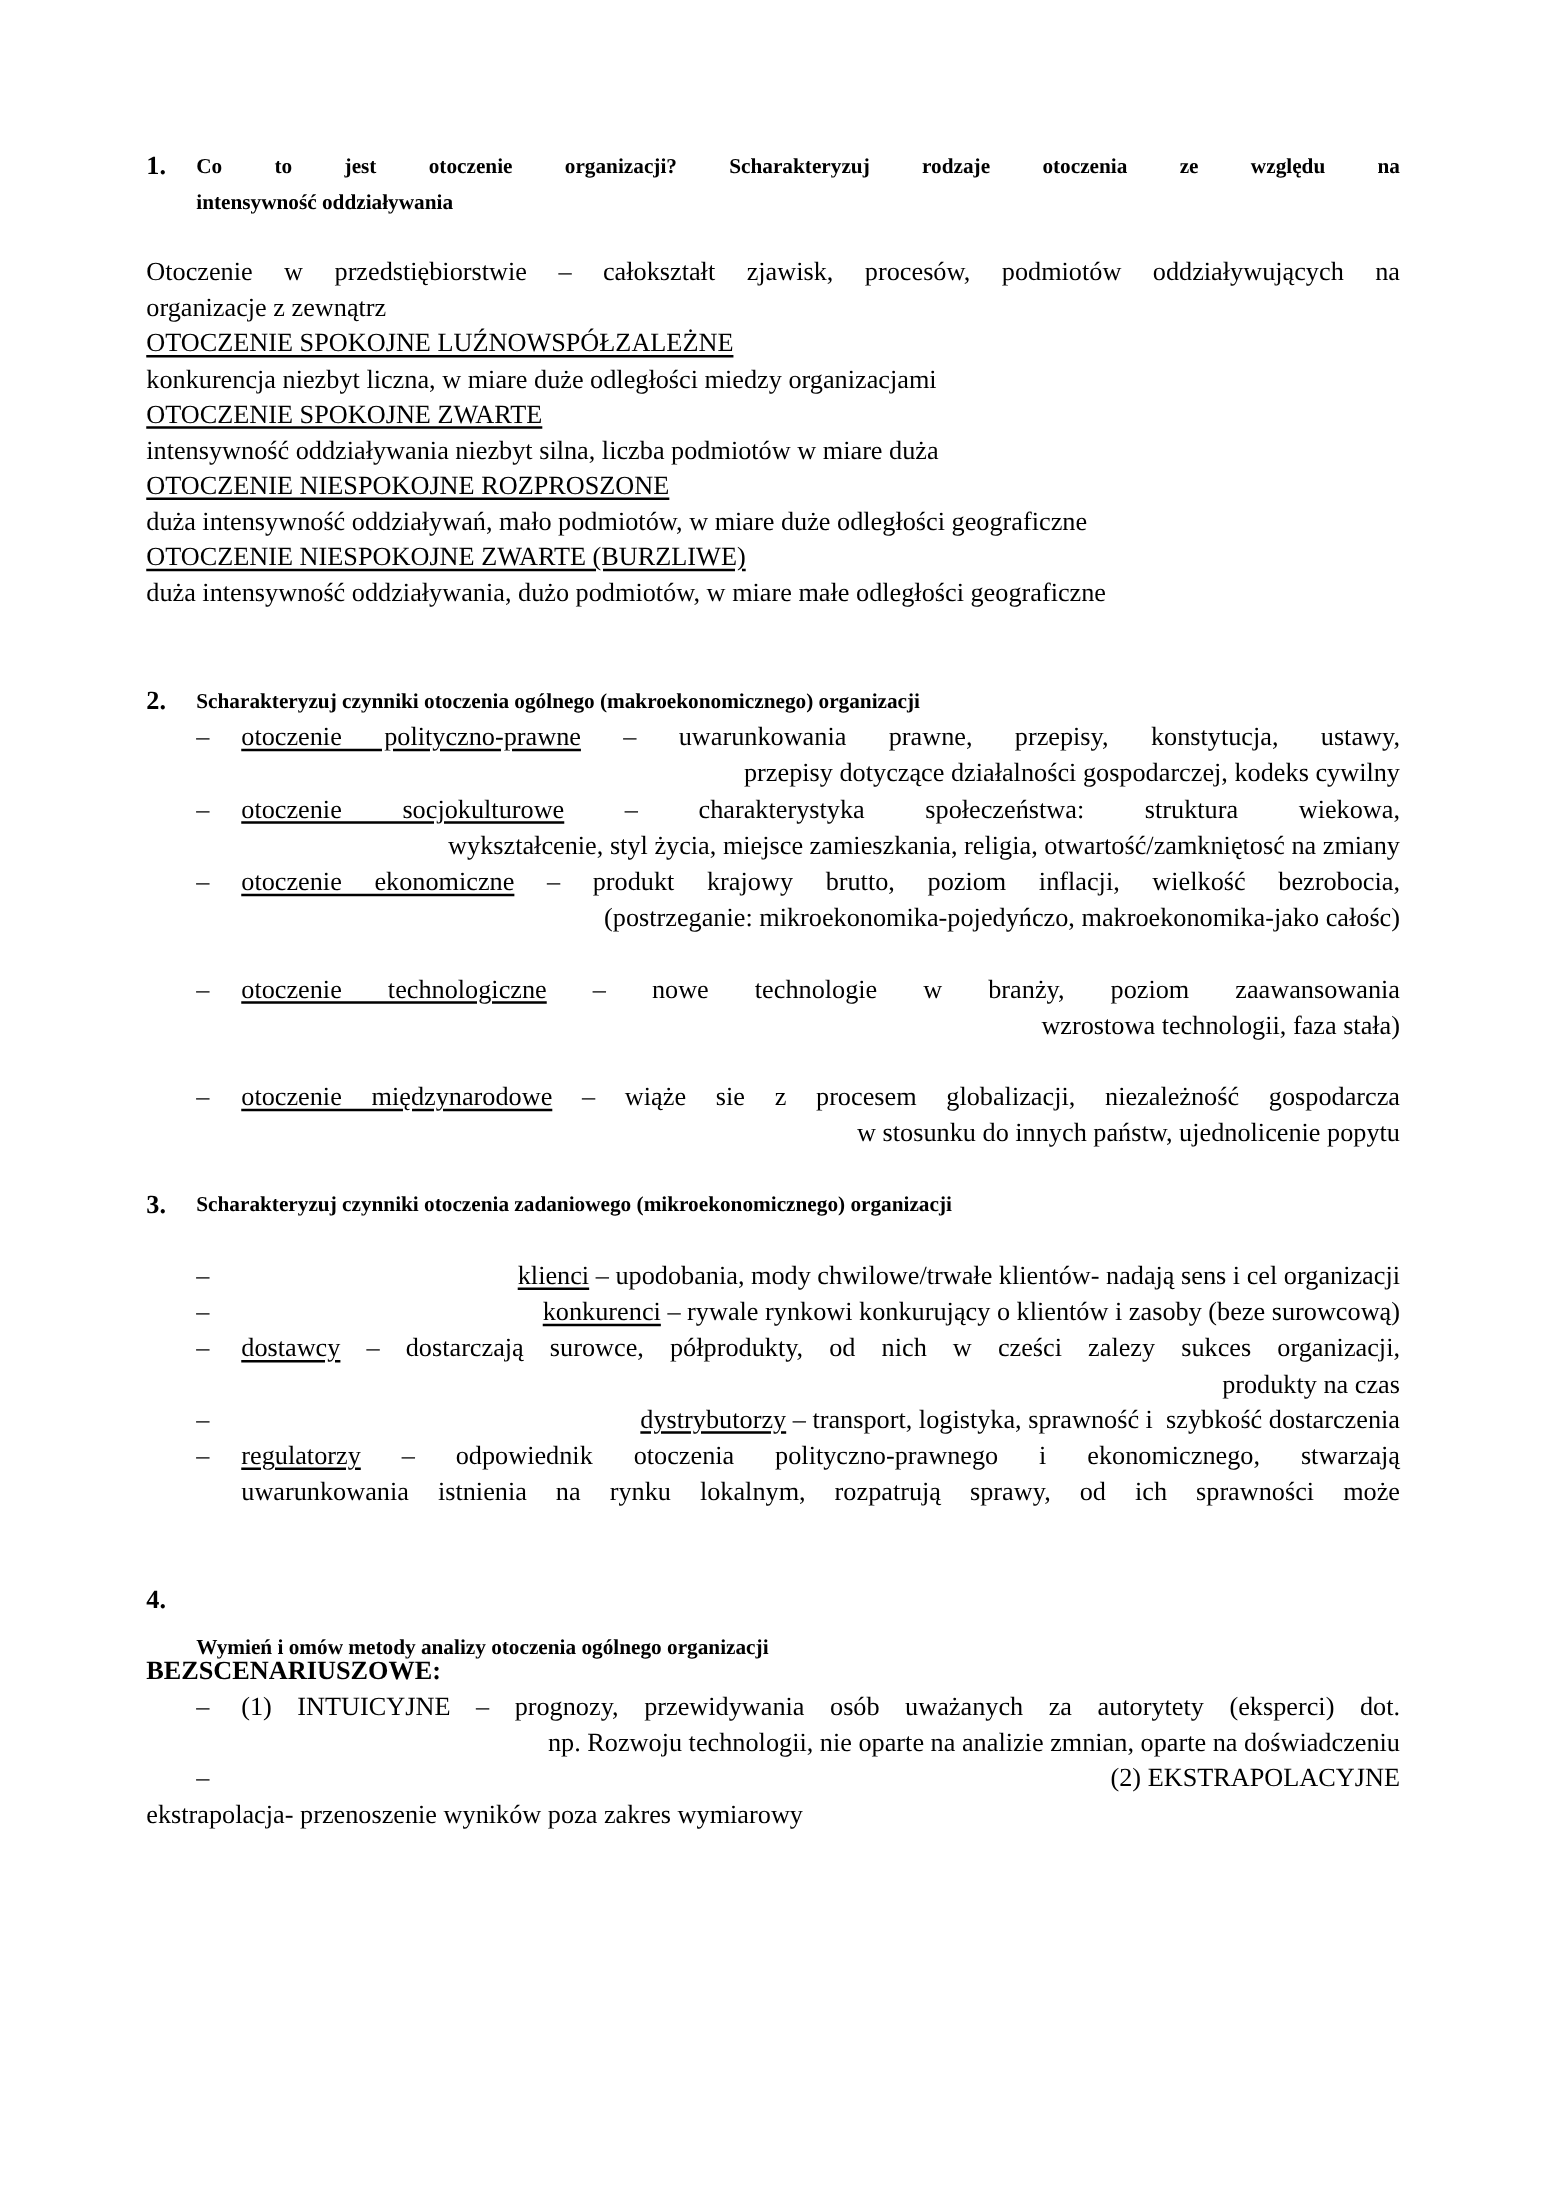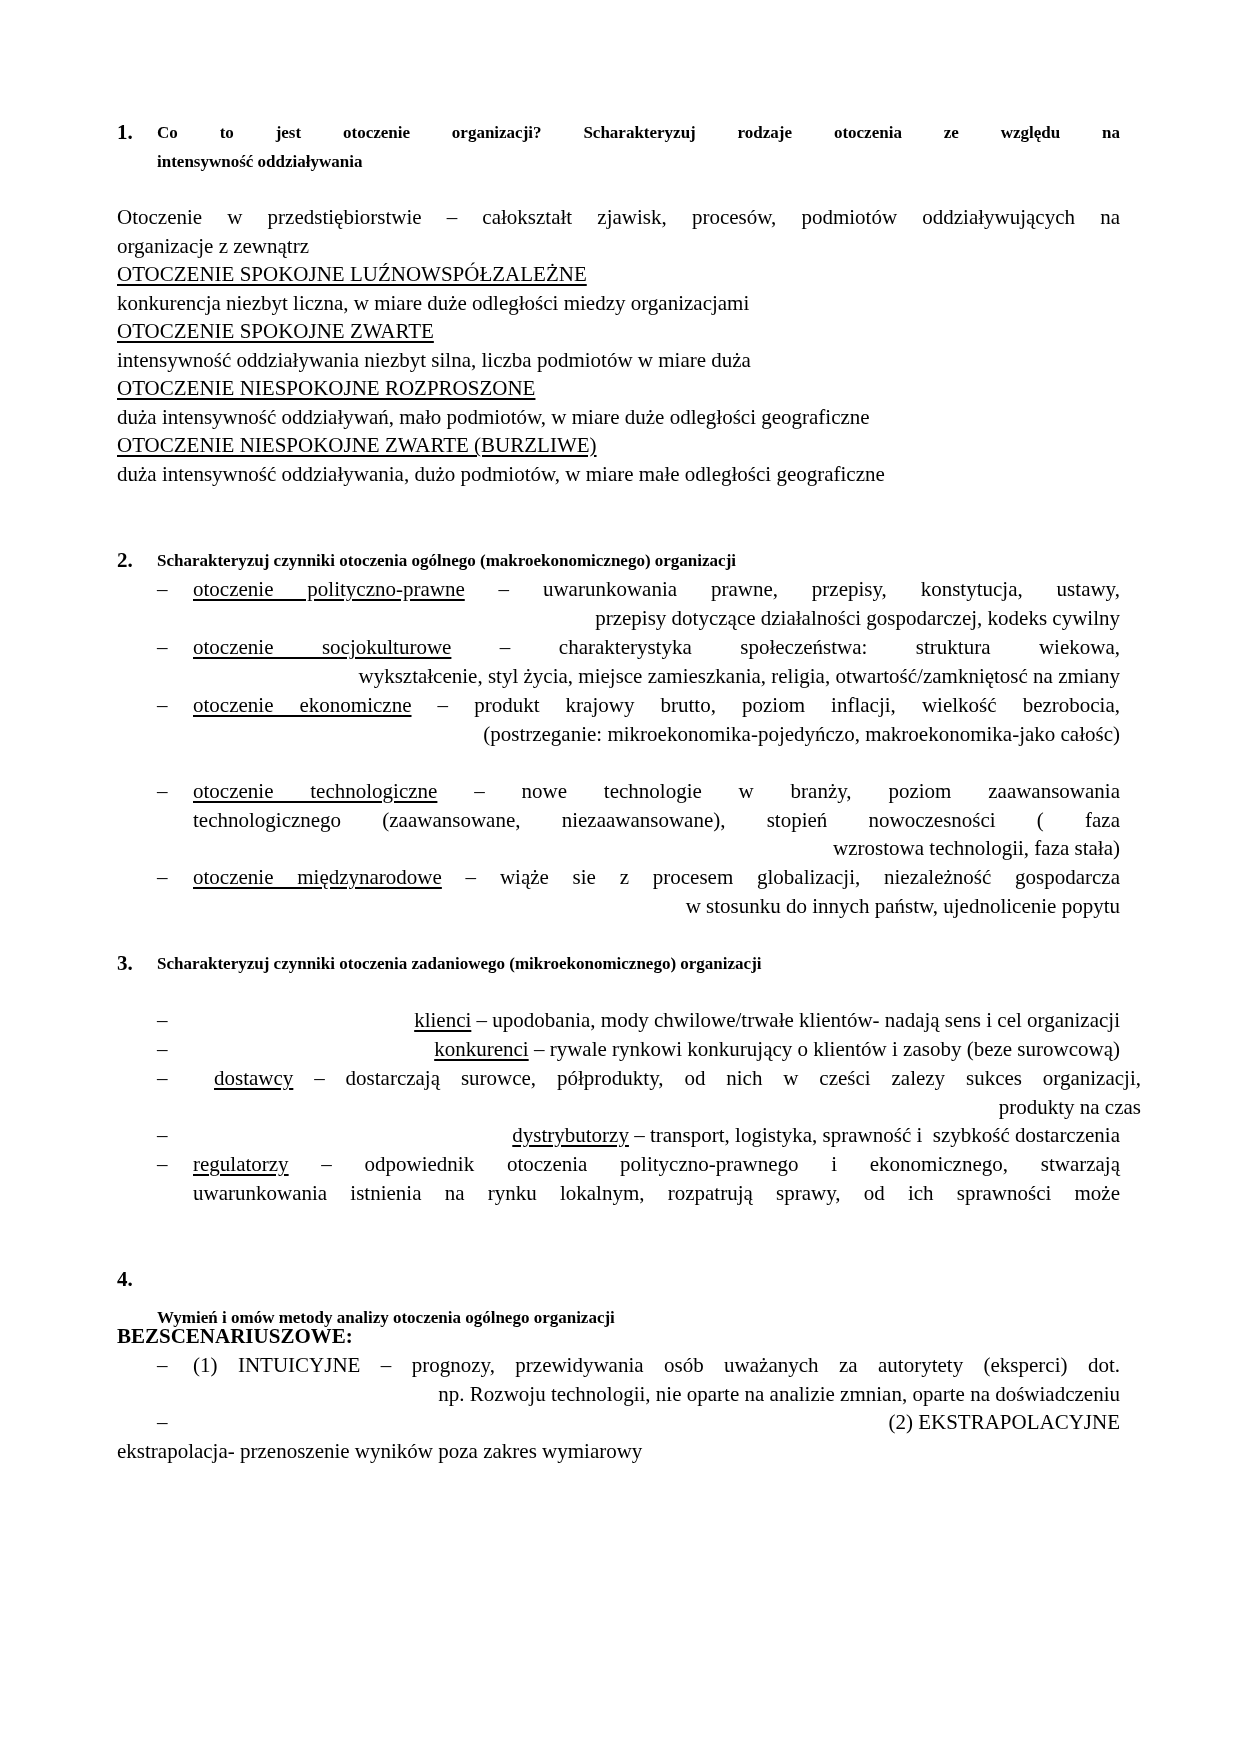--- a/index.html
+++ b/index.html
@@ -69,21 +69,20 @@
 
   <div class="abs" style="top:574px;left:40px;">–</div>
   <div class="item-text" style="top:574px;">
     <span class="jl"><span class="u">otoczenie ekonomiczne</span><span> – produkt krajowy brutto, poziom inflacji, wielkość bezrobocia,</span></span>
     <span class="ll">(postrzeganie: mikroekonomika-pojedyńczo, makroekonomika-jako całośc)</span>
   </div>
 
   <div class="abs" style="top:660px;left:40px;">–</div>
   <div class="item-text" style="top:660px;">
     <span class="jl"><span class="u">otoczenie technologiczne</span><span> – nowe technologie w branży, poziom zaawansowania</span></span>
-    <span class="jl">technologicznego (zaawansowane, niezaawansowane), stopień nowoczesności ( faza</span>
     <span class="ll">wzrostowa technologii, faza stała)</span>
   </div>
 
   <div class="abs" style="top:746px;left:40px;">–</div>
   <div class="item-text" style="top:746px;">
     <span class="jl"><span class="u">otoczenie międzynarodowe</span><span> – wiąże sie z procesem globalizacji, niezależność gospodarcza</span></span>
     <span class="ll">w stosunku do innych państw, ujednolicenie popytu</span>
   </div>
 
   <div class="q-num abs" style="top:832px;">3.</div>
@@ -93,21 +92,21 @@
   <div class="item-text" style="top:889px;">
     <span class="ll"><span class="u">klienci</span><span> – upodobania, mody chwilowe/trwałe klientów- nadają sens i cel organizacji</span></span>
   </div>
 
   <div class="abs" style="top:918px;left:40px;">–</div>
   <div class="item-text" style="top:918px;">
     <span class="ll"><span class="u">konkurenci</span><span> – rywale rynkowi konkurujący o klientów i zasoby (beze surowcową)</span></span>
   </div>
 
   <div class="abs" style="top:947px;left:40px;">–</div>
-  <div class="item-text" style="top:947px;margin-left:21px;">
+  <div class="item-text" style="top:947px;">
     <span class="jl"><span class="u">dostawcy</span><span> – dostarczają surowce, półprodukty, od nich w cześci zalezy sukces organizacji,</span></span>
     <span class="ll">produkty na czas</span>
   </div>
 
   <div class="abs" style="top:1004px;left:40px;">–</div>
   <div class="item-text" style="top:1004px;">
     <span class="ll" style="white-space:pre;"><span class="u">dystrybutorzy</span><span> – transport, logistyka, sprawność i  szybkość dostarczenia</span></span>
   </div>
 
   <div class="abs" style="top:1033px;left:40px;">–</div>

